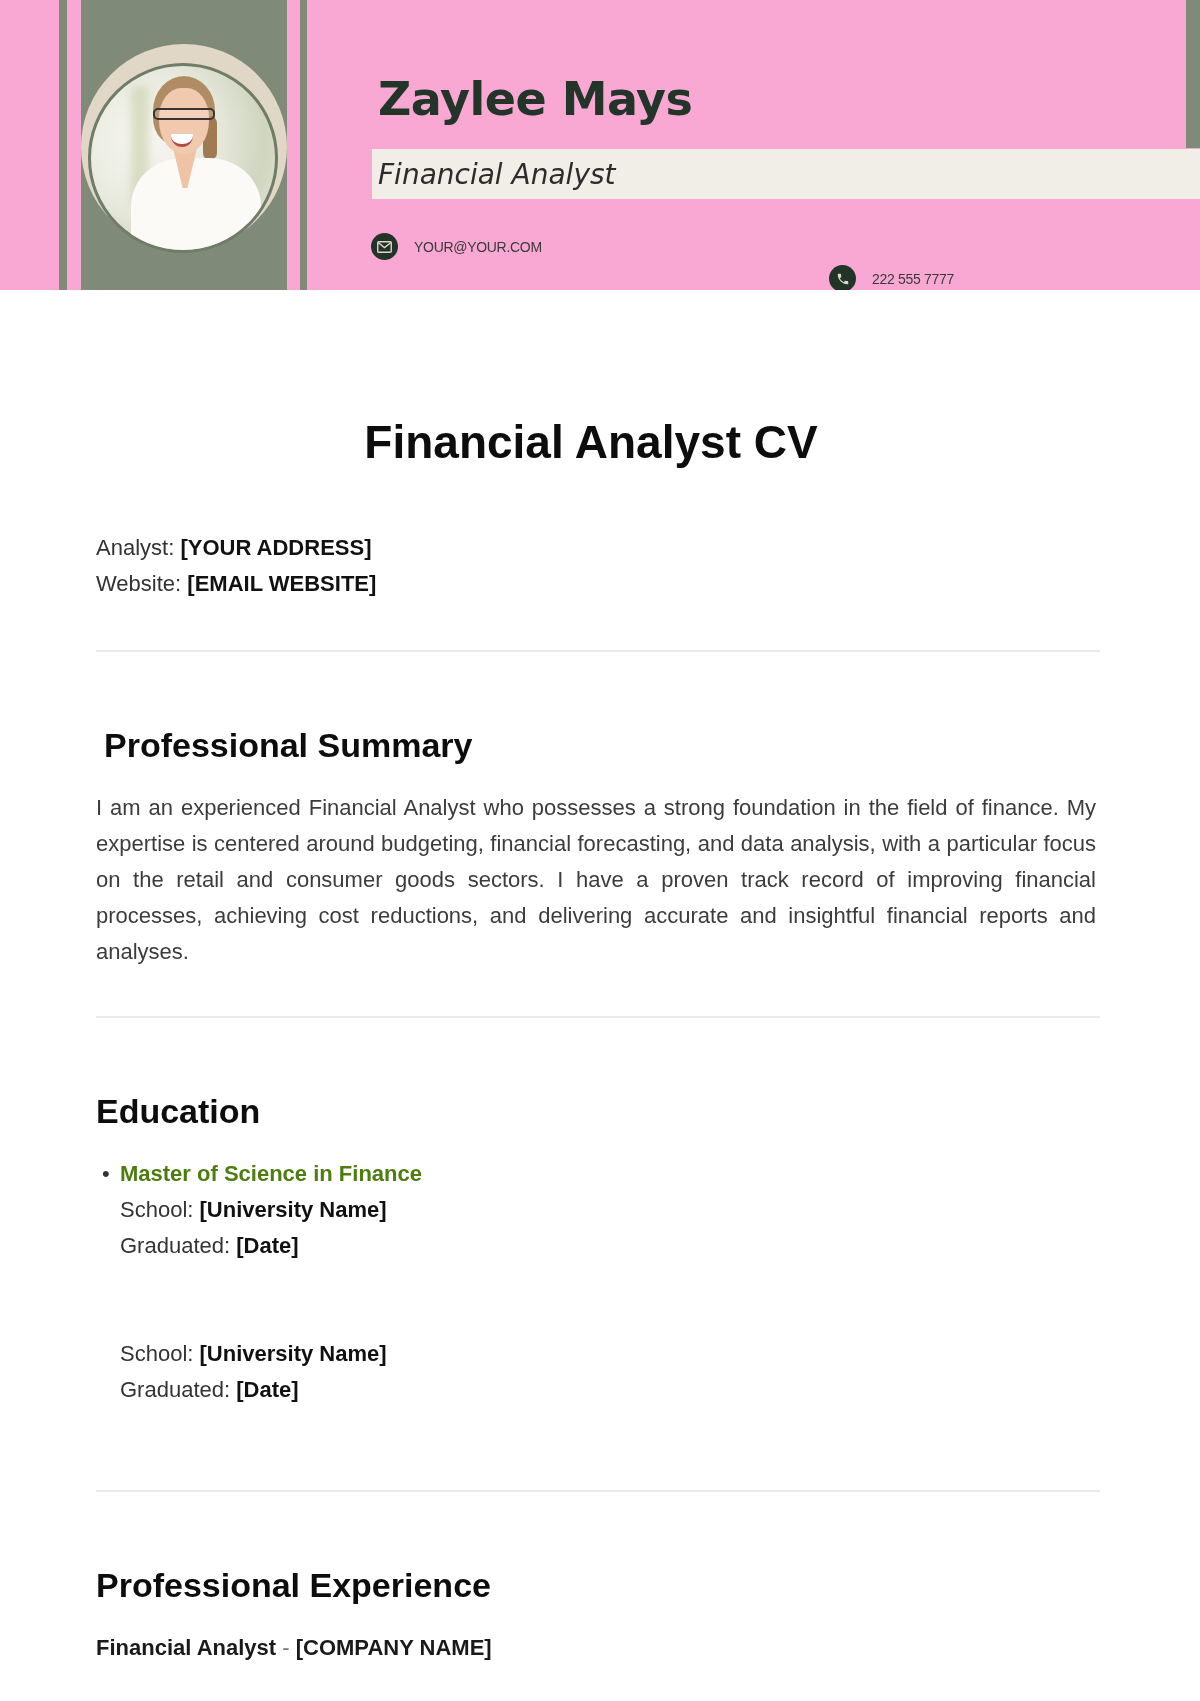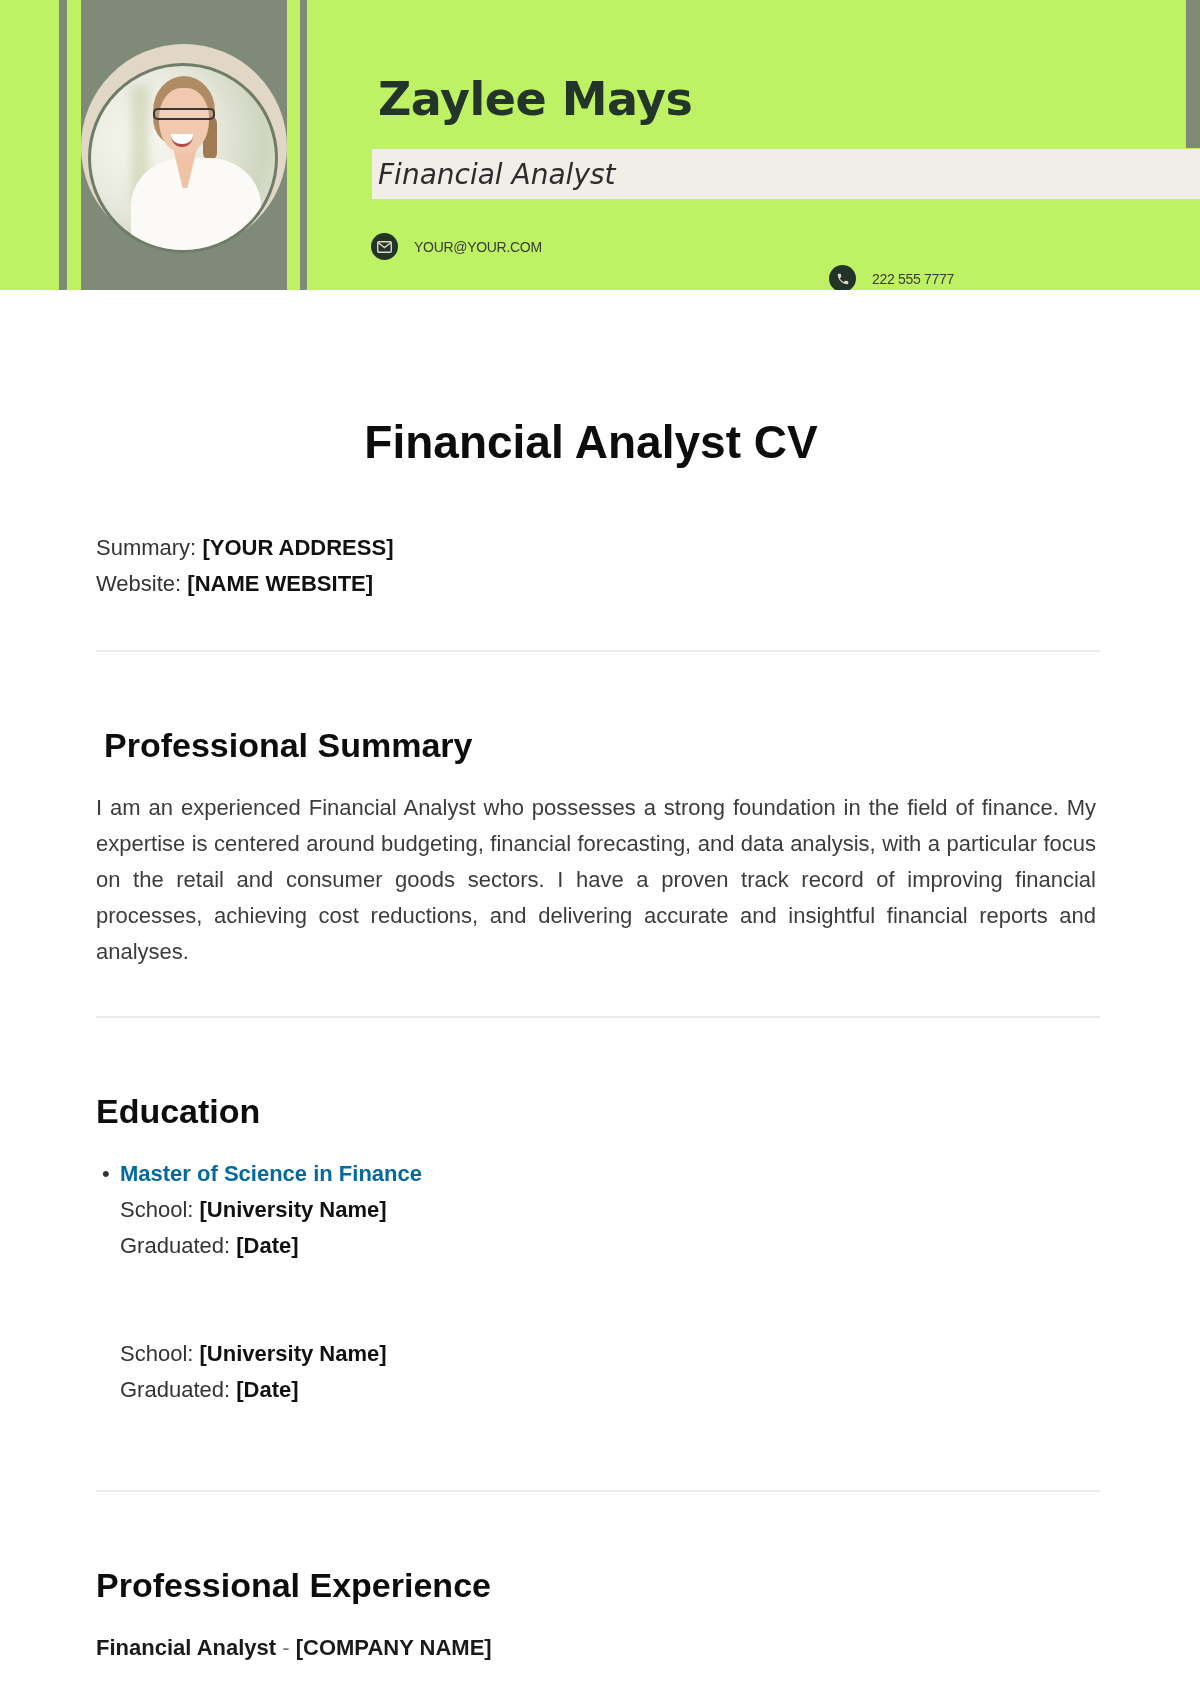--- a/index.html
+++ b/index.html
@@ -3,21 +3,21 @@
   <meta charset="utf-8">
   <style>
     html, body { margin: 0; padding: 0; }
     body {
       width: 1200px; height: 1701px; overflow: hidden; background: #ffffff;
       font-family: "Liberation Sans", sans-serif; color: #111;
       position: relative;
     }
     .header {
       position: absolute; left: 0; top: 0; width: 1200px; height: 290px;
-      background: #bef264; overflow: hidden;
+      background: #f9a8d4; overflow: hidden;
     }
     .bar-thin-left { position: absolute; left: 59px; top: 0; width: 8px; height: 290px; background: #7f8b78; }
     .panel-green { position: absolute; left: 81px; top: 0; width: 206px; height: 290px; background: #7f8b78; }
     .bar-thin-right { position: absolute; left: 300px; top: 0; width: 7px; height: 290px; background: #7f8b78; }
     .bar-edge-right { position: absolute; left: 1186px; top: 0; width: 14px; height: 148px; background: #7f8b78; }
     .photo-ring {
       position: absolute; left: 81px; top: 44px; width: 206px; height: 206px;
       border-radius: 50%; background: #e0d7c6;
     }
     .photo {
@@ -62,21 +62,21 @@
     }
     .info-line { position: absolute; left: 96px; font-size: 22px; color: #333; }
     .info-line b { color: #111; }
     .divider { position: absolute; left: 96px; width: 1004px; height: 2px; background: #ebebeb; }
     .section-title { position: absolute; left: 96px; font-size: 34px; font-weight: 700; color: #0d0d0d; }
     .summary {
       position: absolute; left: 96px; top: 790px; width: 1000px;
       font-size: 22px; line-height: 36px; color: #3c3c3c; text-align: justify;
     }
     .edu { position: absolute; left: 102px; font-size: 22px; line-height: 36px; color: #333; }
-    .edu .degree { font-weight: 700; color: #0369a1; }
+    .edu .degree { font-weight: 700; color: #4d7c0f; }
     .edu .bullet { display: inline-block; width: 18px; }
     .edu .sub { padding-left: 18px; }
     .edu b { color: #111; text-align: right; }
     .job { position: absolute; left: 96px; top: 1635px; font-size: 22px; font-weight: 700; color: #1a1a1a; text-align: right; }
     .job .sep { font-weight: 400; color: #777; }
   </style>
 </head>
 <body>
 
 <div class="header">
@@ -116,26 +116,26 @@
         <path d="M6.6 10.8c1.4 2.8 3.8 5.1 6.6 6.6l2.2-2.2c.3-.3.7-.4 1-.2 1.1.4 2.3.6 3.6.6.6 0 1 .4 1 1V20c0 .6-.4 1-1 1C10.6 21 3 13.4 3 4c0-.6.4-1 1-1h3.5c.6 0 1 .4 1 1 0 1.3.2 2.5.6 3.6.1.3 0 .7-.2 1l-2.3 2.2z" fill="#e0d7c6"></path>
       </svg>
     </span>
     <span class="text">222 555 7777</span>
   </div>
 </div>
 
 <div class="cv-title">Financial Analyst CV</div>
 
 <div class="info-line" style="top:535px;">
-  <span>Summary:</span>
+  <span>Analyst:</span>
   <b>[YOUR ADDRESS]</b>
 </div>
 <div class="info-line" style="top:571px;">
   <span>Website:</span>
-  <b>[NAME WEBSITE]</b>
+  <b>[EMAIL WEBSITE]</b>
 </div>
 
 <div class="divider" style="top:650px;"></div>
 
 <div class="section-title" style="top:726px;margin-left:8px;">Professional Summary</div>
 <div class="summary">I am an experienced Financial Analyst who possesses a strong foundation in the field of finance. My expertise is centered around budgeting, financial forecasting, and data analysis, with a particular focus on the retail and consumer goods sectors. I have a proven track record of improving financial processes, achieving cost reductions, and delivering accurate and insightful financial reports and analyses.</div>
 
 <div class="divider" style="top:1016px;"></div>
 
 <div class="section-title" style="top:1092px;">Education</div>

